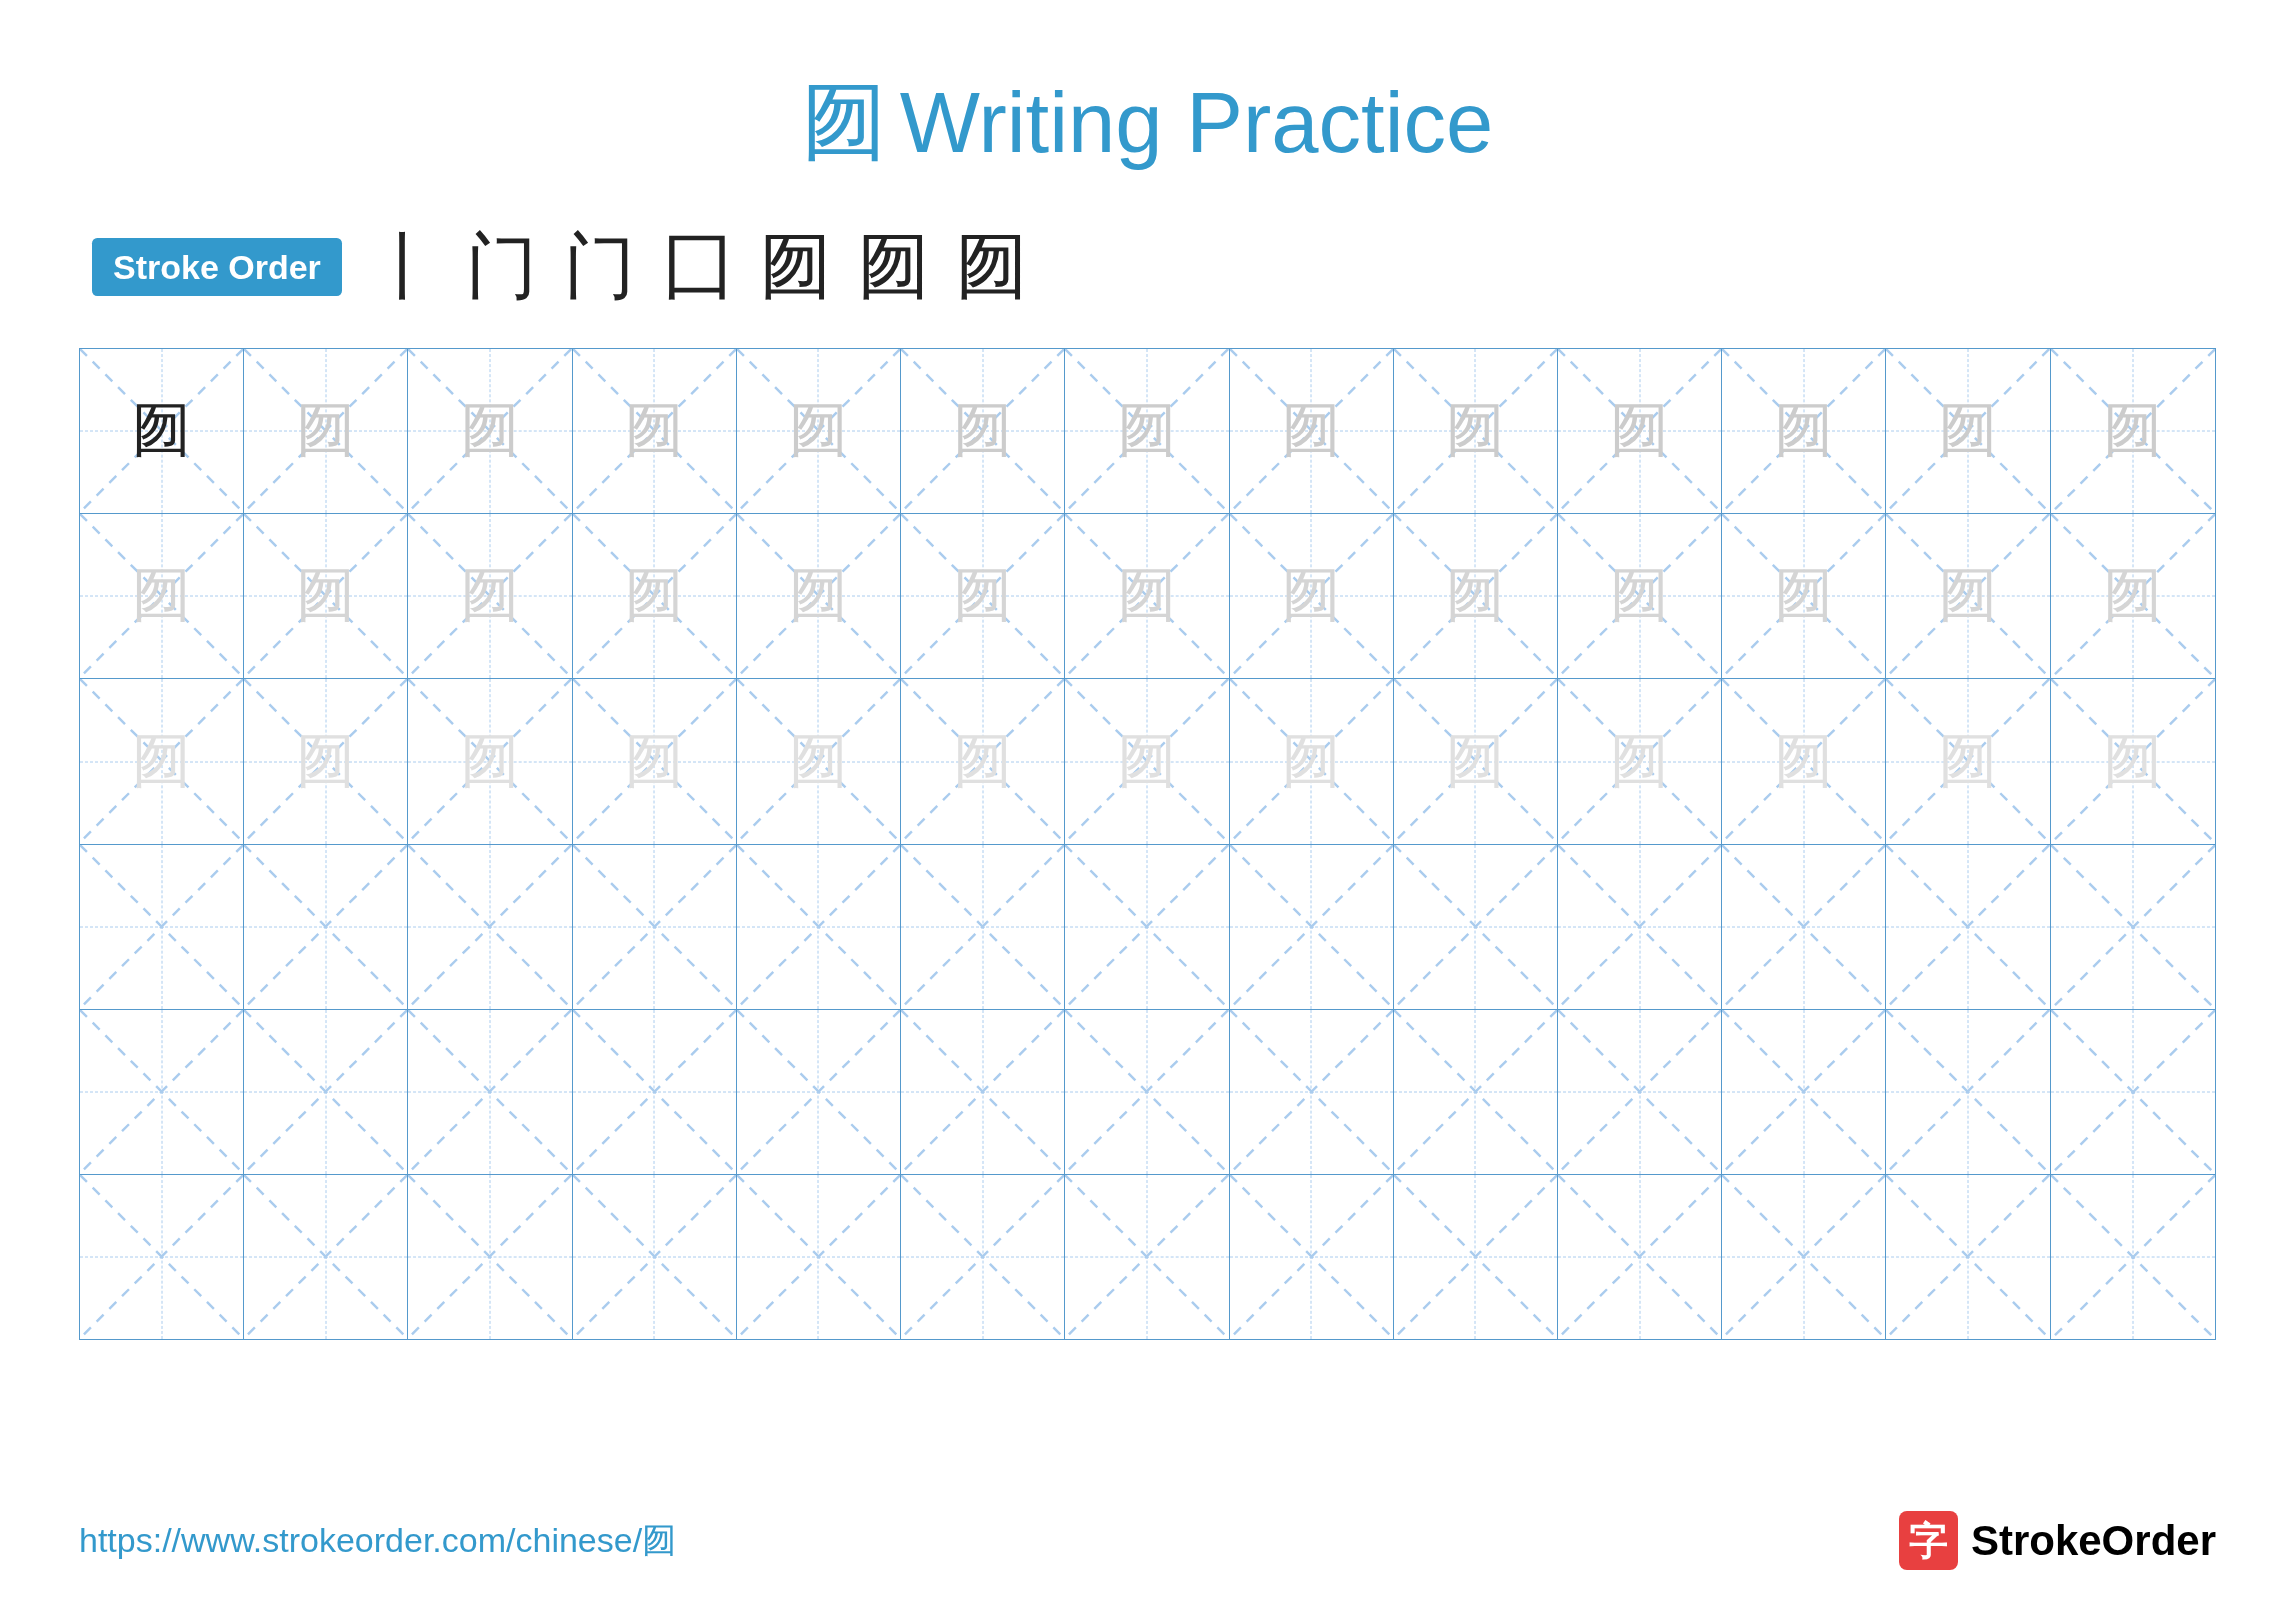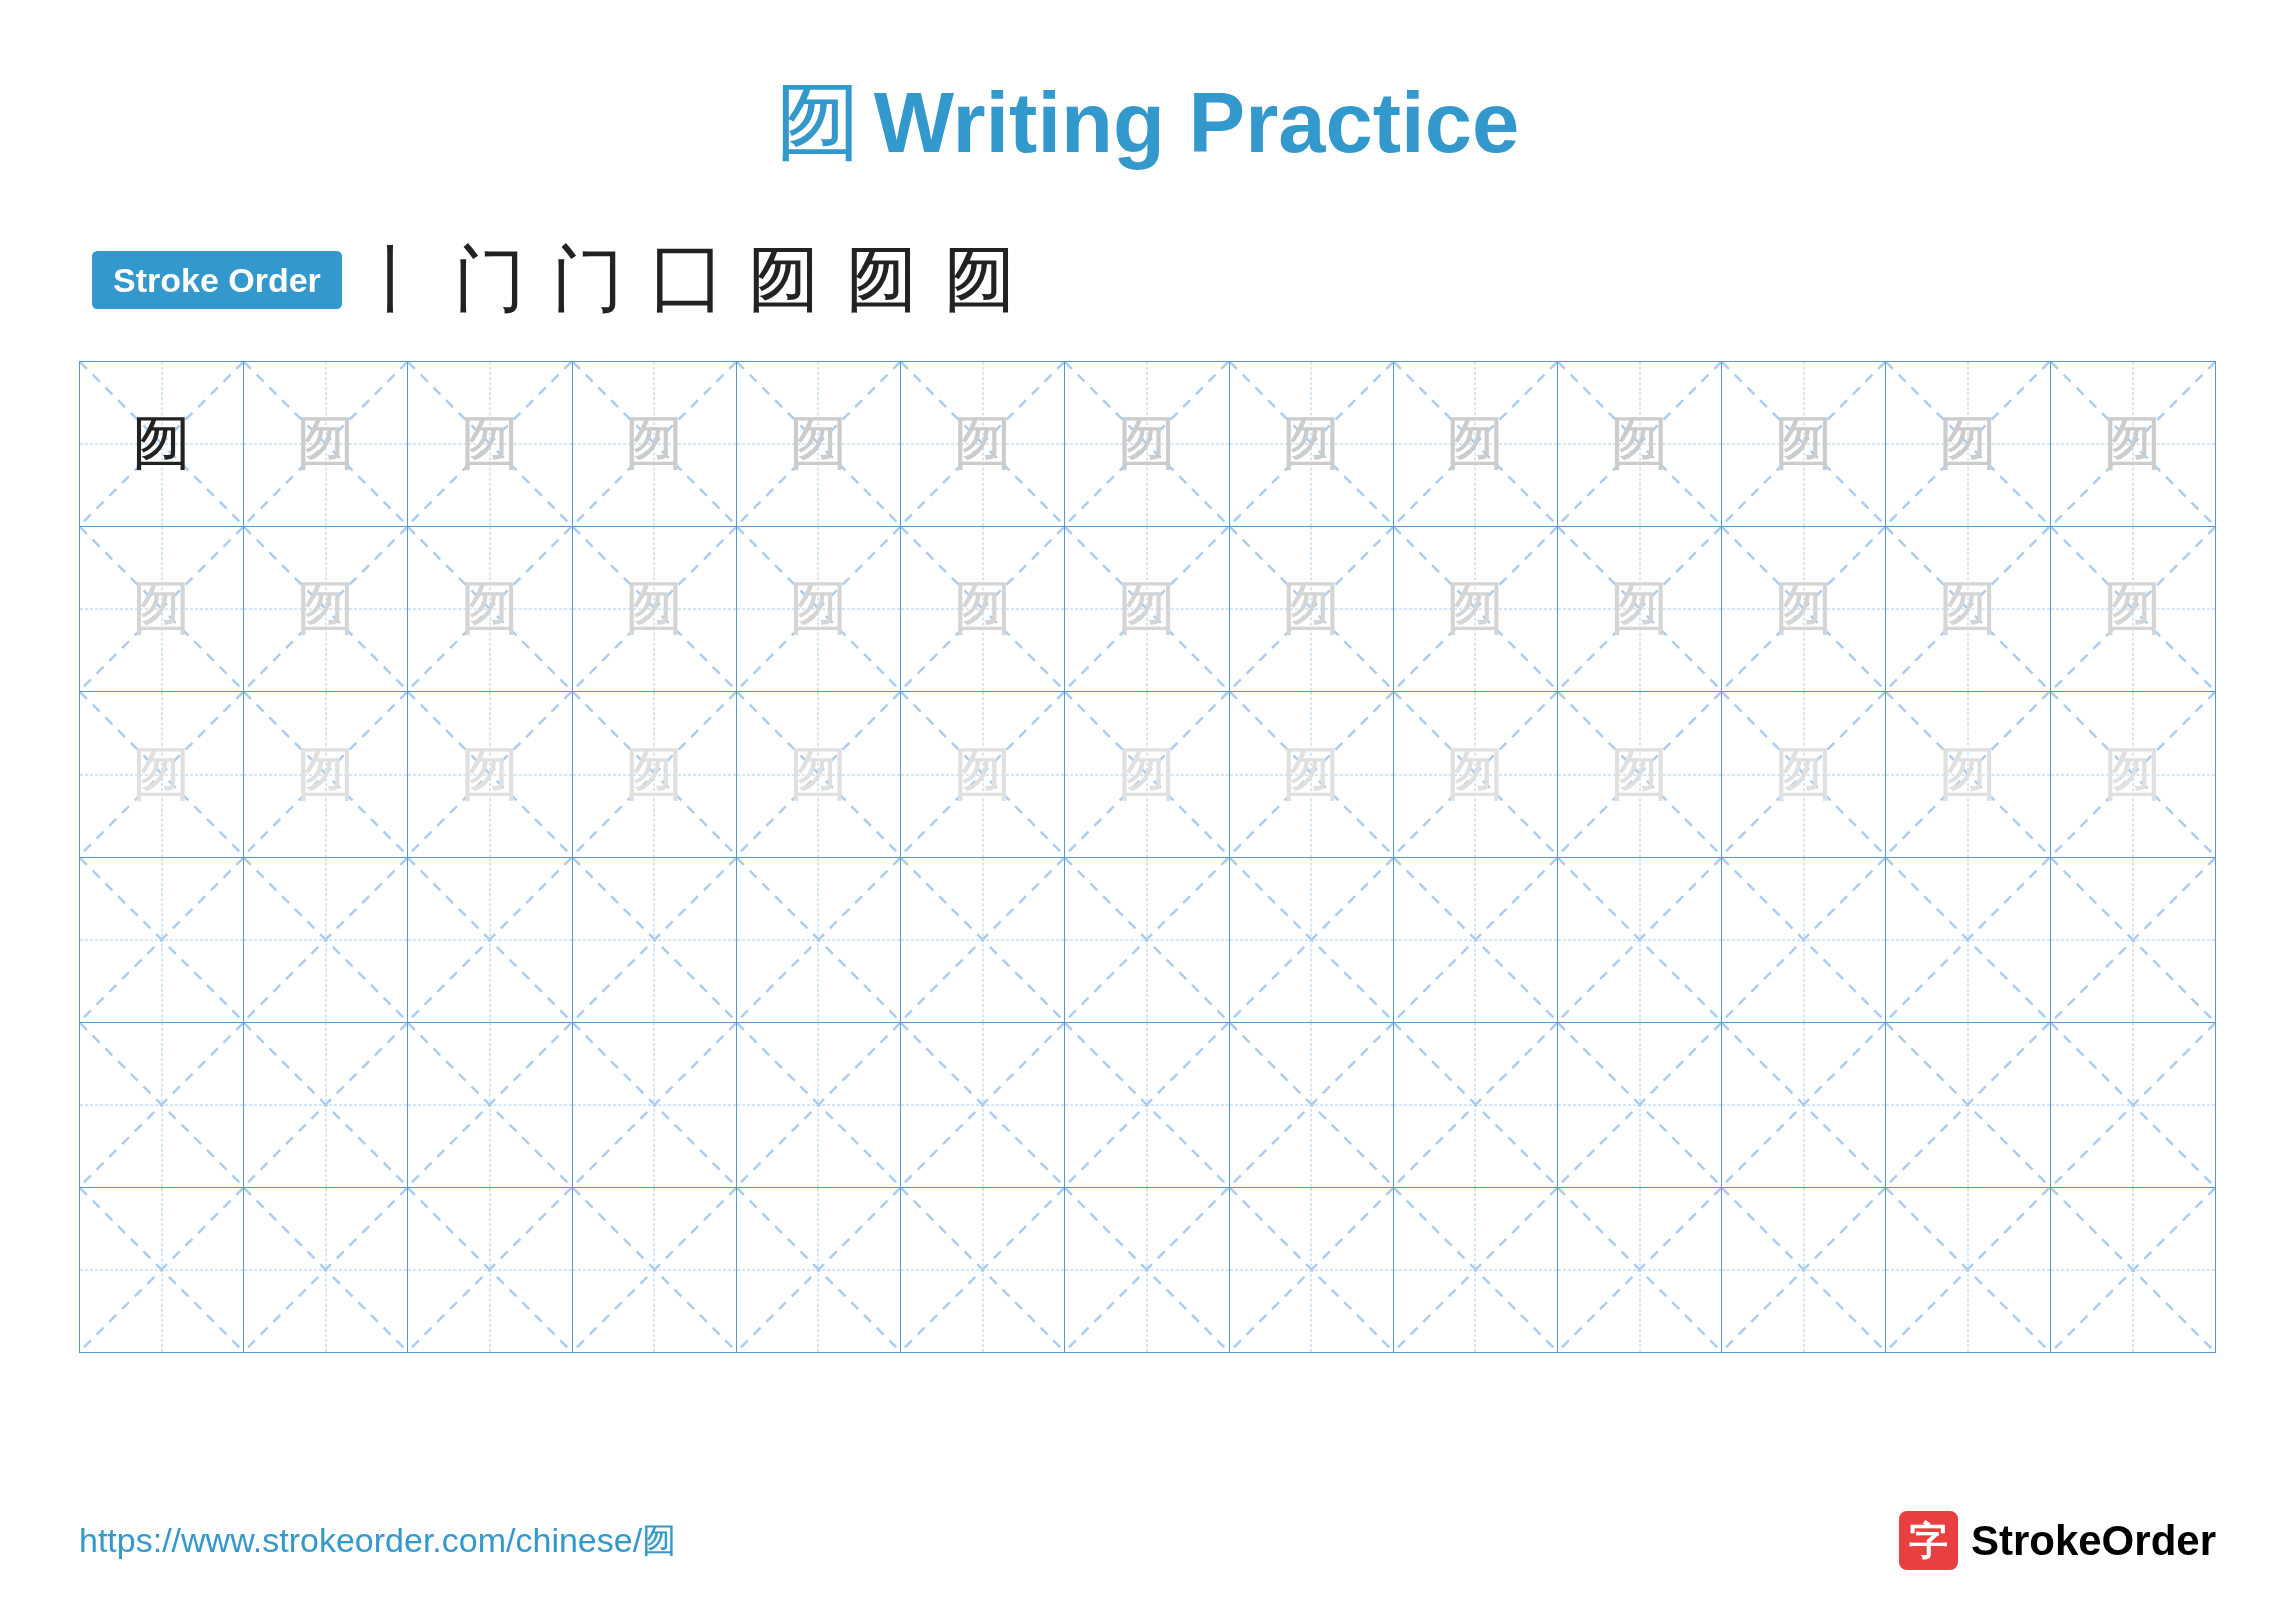--- a/index.html
+++ b/index.html
@@ -30,32 +30,31 @@
       margin-top: 13px;
     }
     .title-char {
       font-size: 85px;
       color: #3399cc;
       font-family: serif;
     }
     .title-text {
       font-size: 85px;
       color: #3399cc;
-      font-weight: bold;
+      font-weight: normal;
     }
 
     
     .stroke-order-row {
       display: flex;
       align-items: center;
-      gap: 14px;
+      gap: 26px;
       width: 100%;
       margin-bottom: 33px;
       padding-left: 13px;
-      margin-top: 13px;
     }
 
     .stroke-order-badge {
       background: #3399cc;
       color: #fff;
       font-size: 34px;
       font-weight: bold;
       padding: 9.2px 21px;
       border-radius: 5.2px;
       white-space: nowrap;

